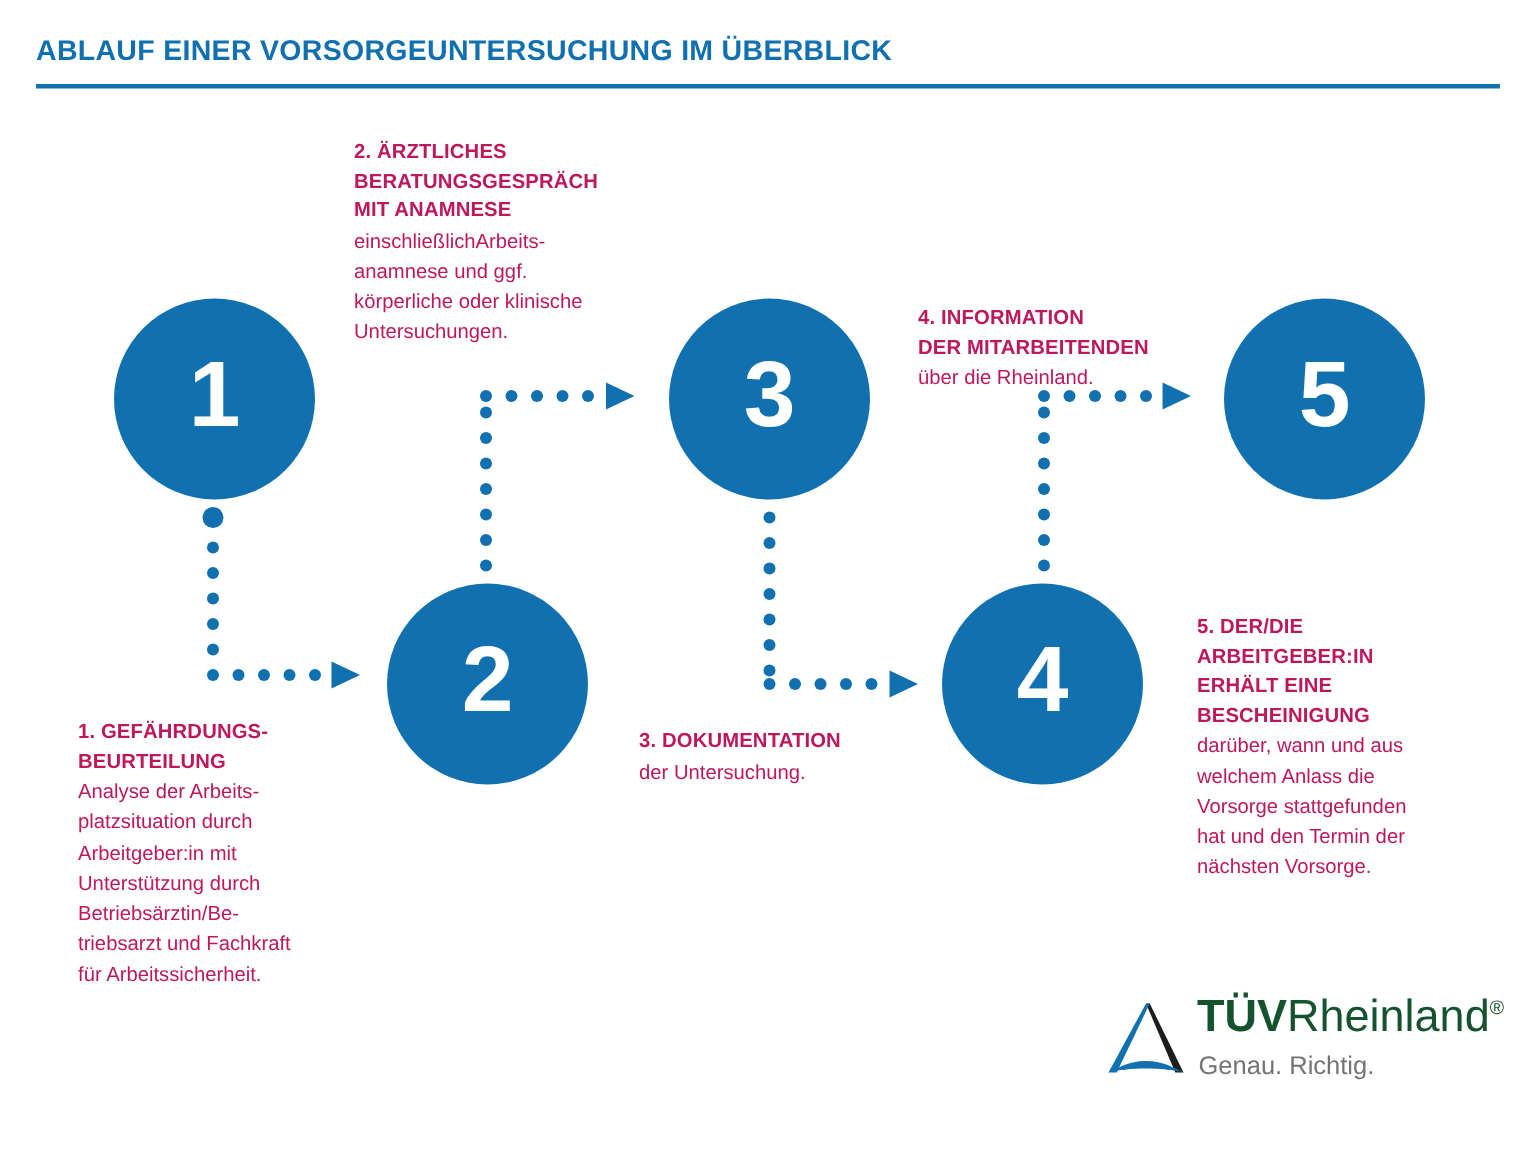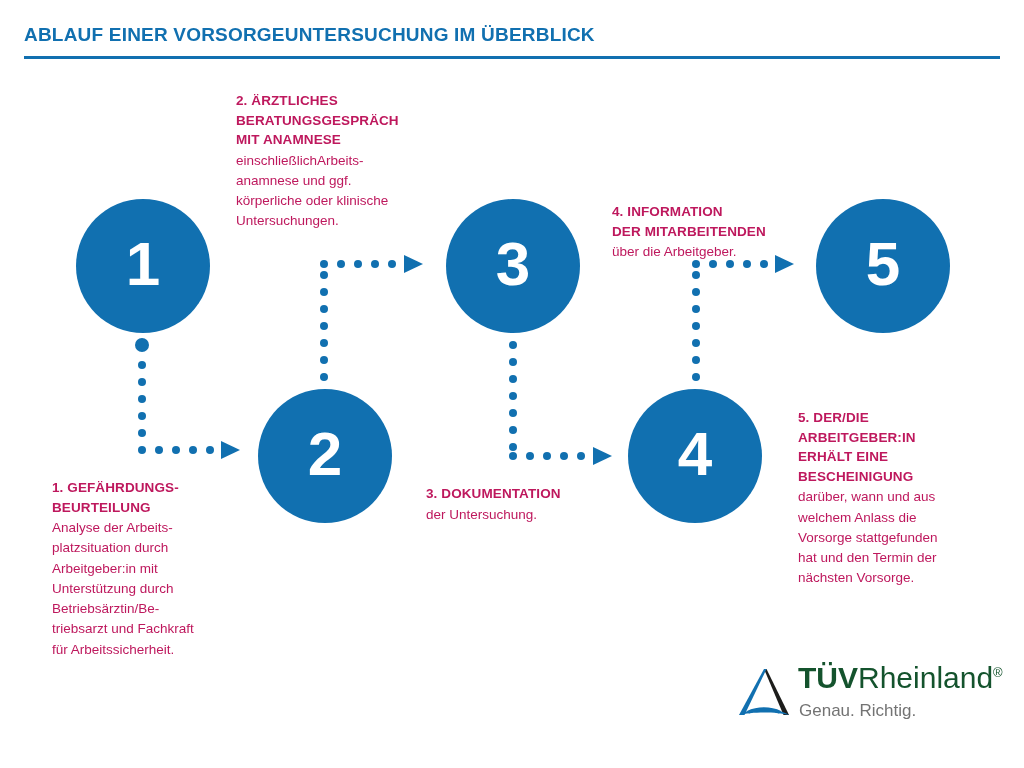--- a/index.html
+++ b/index.html
@@ -246,21 +246,21 @@
   </div>
 
   <div class="block" id="block-3">
     <p class="head">3. DOKUMENTATION</p>
     <p class="body">der Untersuchung.</p>
   </div>
 
   <div class="block" id="block-4">
     <p class="head">4. INFORMATION
 DER MITARBEITENDEN</p>
-    <p class="body">über die Arbeitgeber.</p>
+    <p class="body">über die Rheinland.</p>
   </div>
 
   <div class="block" id="block-5">
     <p class="head">5. DER/DIE
 ARBEITGEBER:IN
 ERHÄLT EINE
 BESCHEINIGUNG</p>
     <p class="body">darüber, wann und aus
 welchem Anlass die
 Vorsorge stattgefunden

